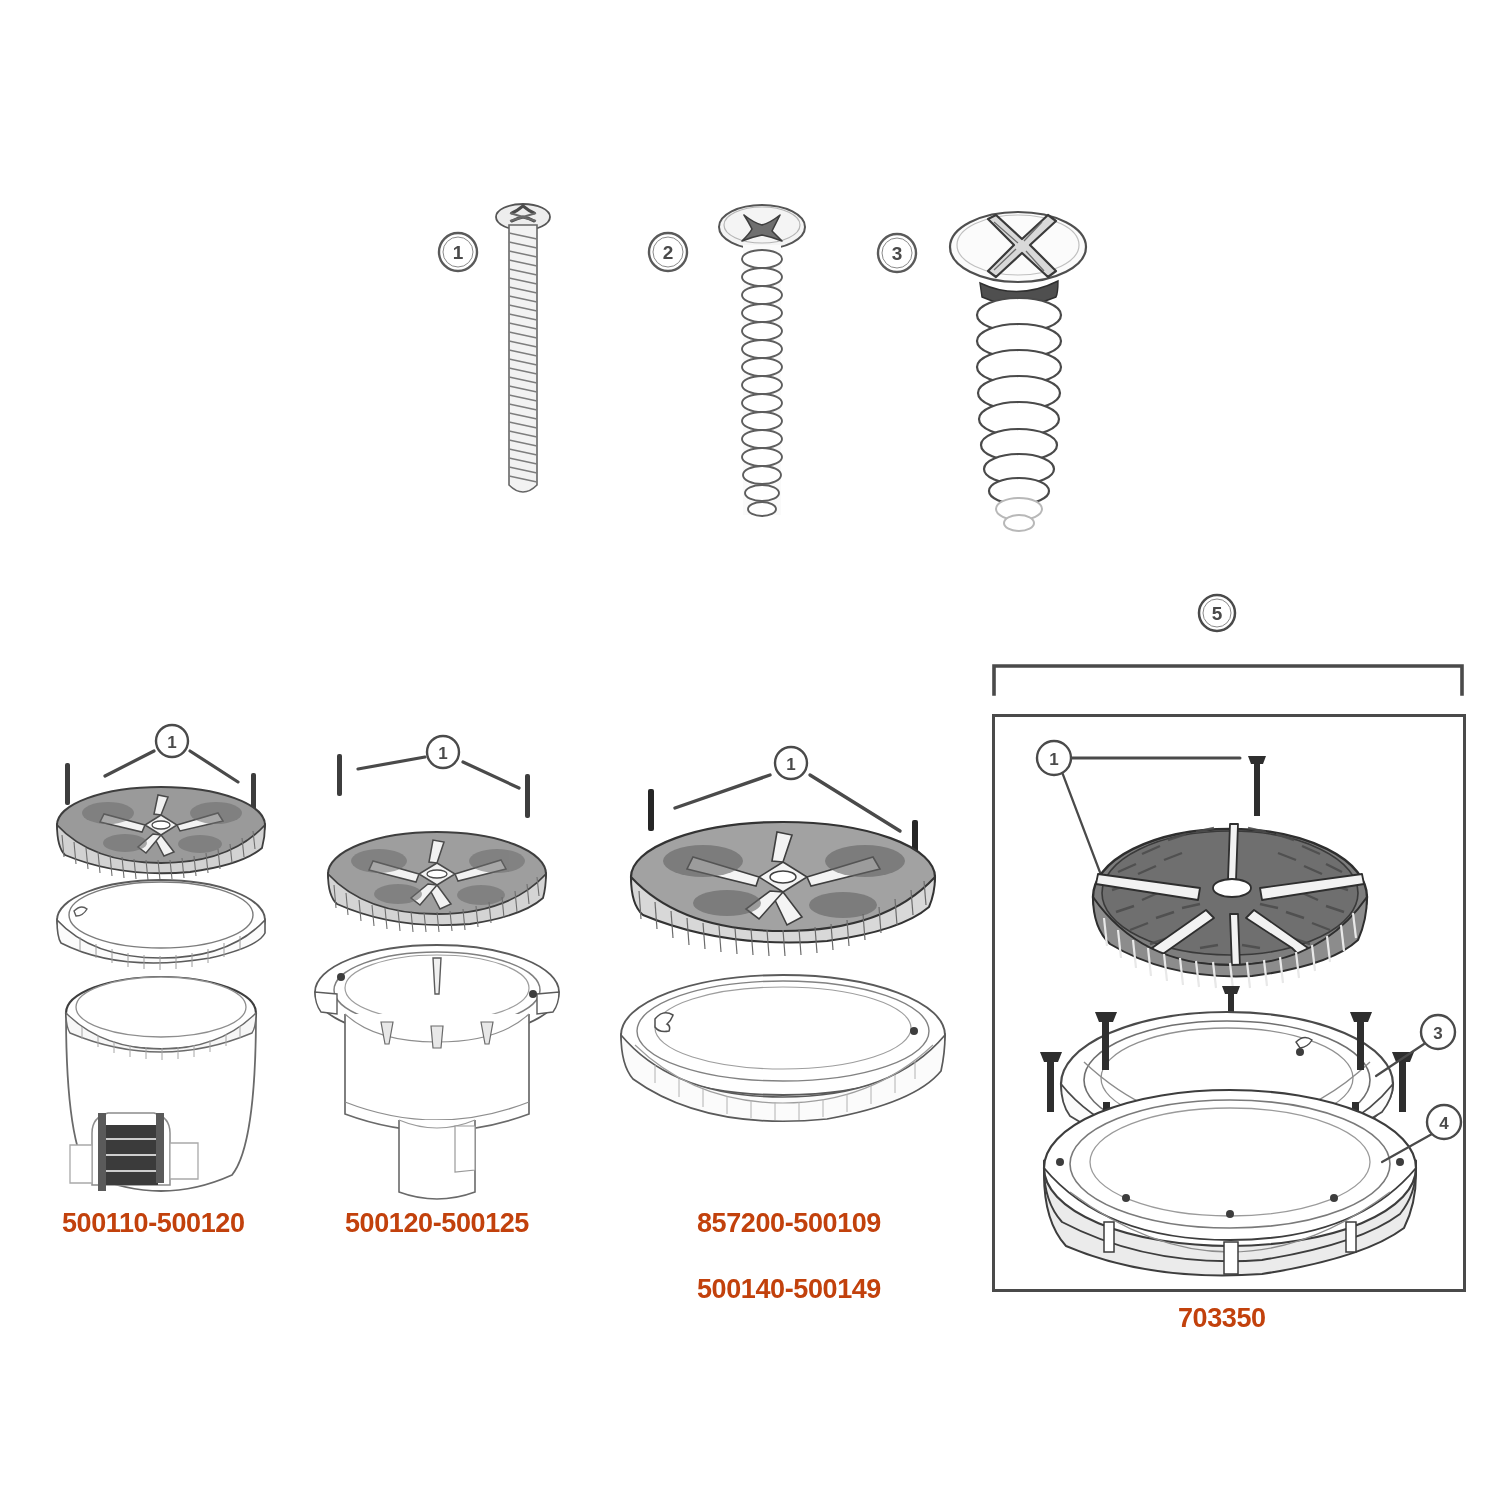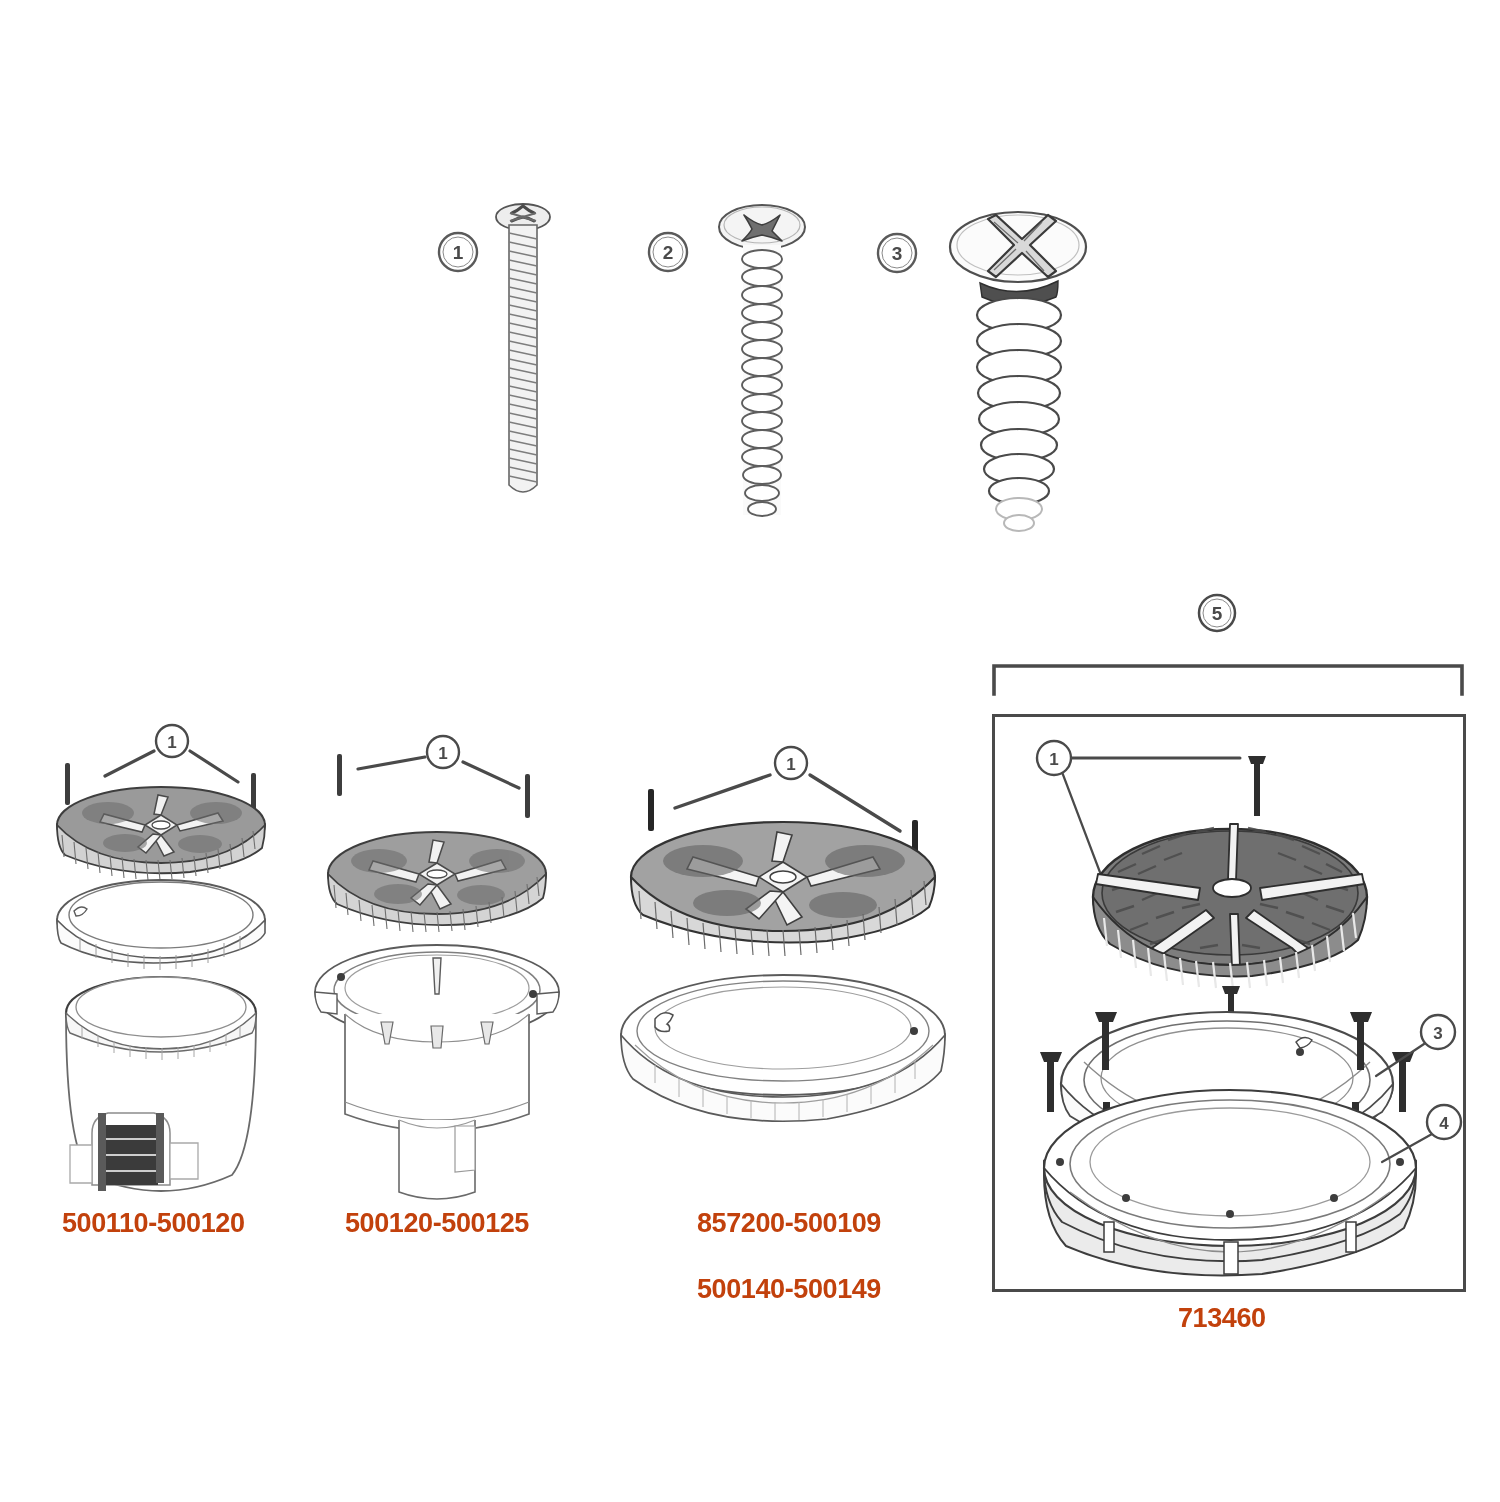--- a/index.html
+++ b/index.html
@@ -613,15 +613,15 @@
       </g>
 
       <g>
         <line x1="432" y1="412" x2="382" y2="440" stroke="#4a4a4a" stroke-width="2.2" stroke-linecap="round"></line>
         <circle cx="444" cy="400" r="17" fill="#ffffff" stroke="#4a4a4a" stroke-width="2.4"></circle>
         <text class="callout-num" style="font-size:17px" x="444" y="407" text-anchor="middle">4</text>
       </g>
     </svg>
   </div>
 
-  <div class="part-label" style="left:1178px; top:1303px;">713460</div>
+  <div class="part-label" style="left:1178px; top:1303px;">703350</div>
 
 </div>
 
 </body></html>

